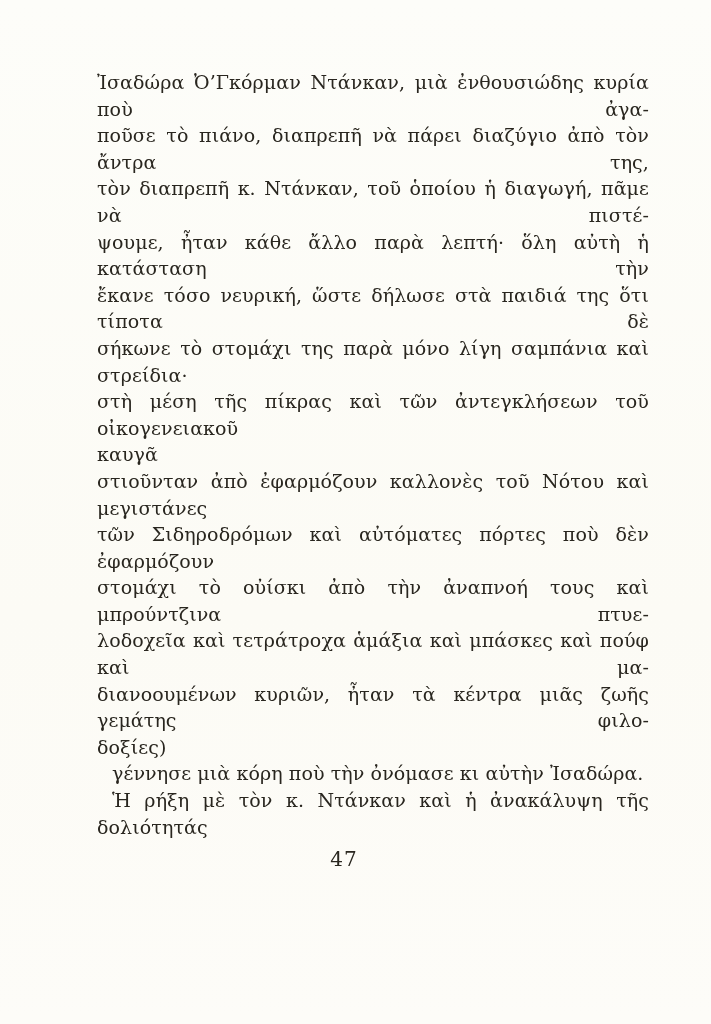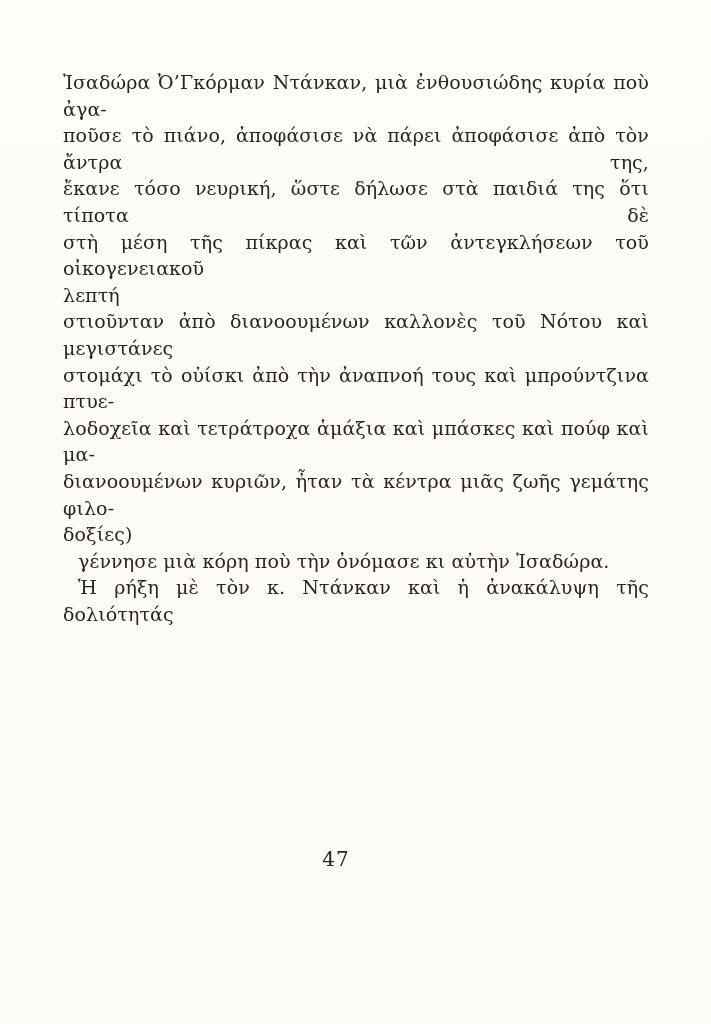--- a/index.html
+++ b/index.html
@@ -26,48 +26,53 @@
     width: 586px;
     font-size: 19px;
     line-height: 26.6px;
     color: #29261f;
     letter-spacing: 0.1px;
   }
   .line {
     text-align: justify;
     text-align-last: justify;
     white-space: normal;
+    margin-left: 34px;
   }
   .line.end {
     text-align-last: left;
   }
   .line.indent {
     text-indent: 15px;
   }
   .page-number {
     position: absolute;
     top: 847px;
-    left: 336px;
+    left: 344px;
     transform: translateX(-50%);
     font-size: 20px;
     color: #29261f;
     letter-spacing: 1px;
   }
 </style>
 </head>
 <body>
 
 <div class="book-page">
   <div class="page-text">
       <div class="line">Ἰσαδώρα Ὀ’Γκόρμαν Ντάνκαν, μιὰ ἐνθουσιώδης κυρία ποὺ ἀγα-</div>
-      <div class="line">ποῦσε τὸ πιάνο, ἀποφάσισε νὰ πάρει ἀποφάσισε ἀπὸ τὸν ἄντρα της,</div>
+      <div class="line">ποῦσε τὸ πιάνο, διαπρεπῆ νὰ πάρει διαζύγιο ἀπὸ τὸν ἄντρα της,</div>
+      <div class="line">τὸν διαπρεπῆ κ. Ντάνκαν, τοῦ ὁποίου ἡ διαγωγή, πᾶμε νὰ πιστέ-</div>
+      <div class="line">ψουμε, ἦταν κάθε ἄλλο παρὰ λεπτή· ὅλη αὐτὴ ἡ κατάσταση τὴν</div>
       <div class="line">ἔκανε τόσο νευρική, ὥστε δήλωσε στὰ παιδιά της ὅτι τίποτα δὲ</div>
+      <div class="line">σήκωνε τὸ στομάχι της παρὰ μόνο λίγη σαμπάνια καὶ στρείδια·</div>
       <div class="line">στὴ μέση τῆς πίκρας καὶ τῶν ἀντεγκλήσεων τοῦ οἰκογενειακοῦ</div>
-      <div class="line end">λεπτή</div>
-      <div class="line">στιοῦνταν ἀπὸ διανοουμένων καλλονὲς τοῦ Νότου καὶ μεγιστάνες</div>
+      <div class="line end">καυγᾶ</div>
+      <div class="line">στιοῦνταν ἀπὸ ἐφαρμόζουν καλλονὲς τοῦ Νότου καὶ μεγιστάνες</div>
+      <div class="line">τῶν Σιδηροδρόμων καὶ αὐτόματες πόρτες ποὺ δὲν ἐφαρμόζουν</div>
       <div class="line">στομάχι τὸ οὐίσκι ἀπὸ τὴν ἀναπνοή τους καὶ μπρούντζινα πτυε-</div>
       <div class="line">λοδοχεῖα καὶ τετράτροχα ἁμάξια καὶ μπάσκες καὶ πούφ καὶ μα-</div>
       <div class="line">διανοουμένων κυριῶν, ἦταν τὰ κέντρα μιᾶς ζωῆς γεμάτης φιλο-</div>
       <div class="line end">δοξίες)</div>
       <div class="line end indent">γέννησε μιὰ κόρη ποὺ τὴν ὀνόμασε κι αὐτὴν Ἰσαδώρα.</div>
       <div class="line indent">Ἡ ρήξη μὲ τὸν κ. Ντάνκαν καὶ ἡ ἀνακάλυψη τῆς δολιότητάς</div>
     </div>
   <div class="page-number">47</div>
 </div>
 

